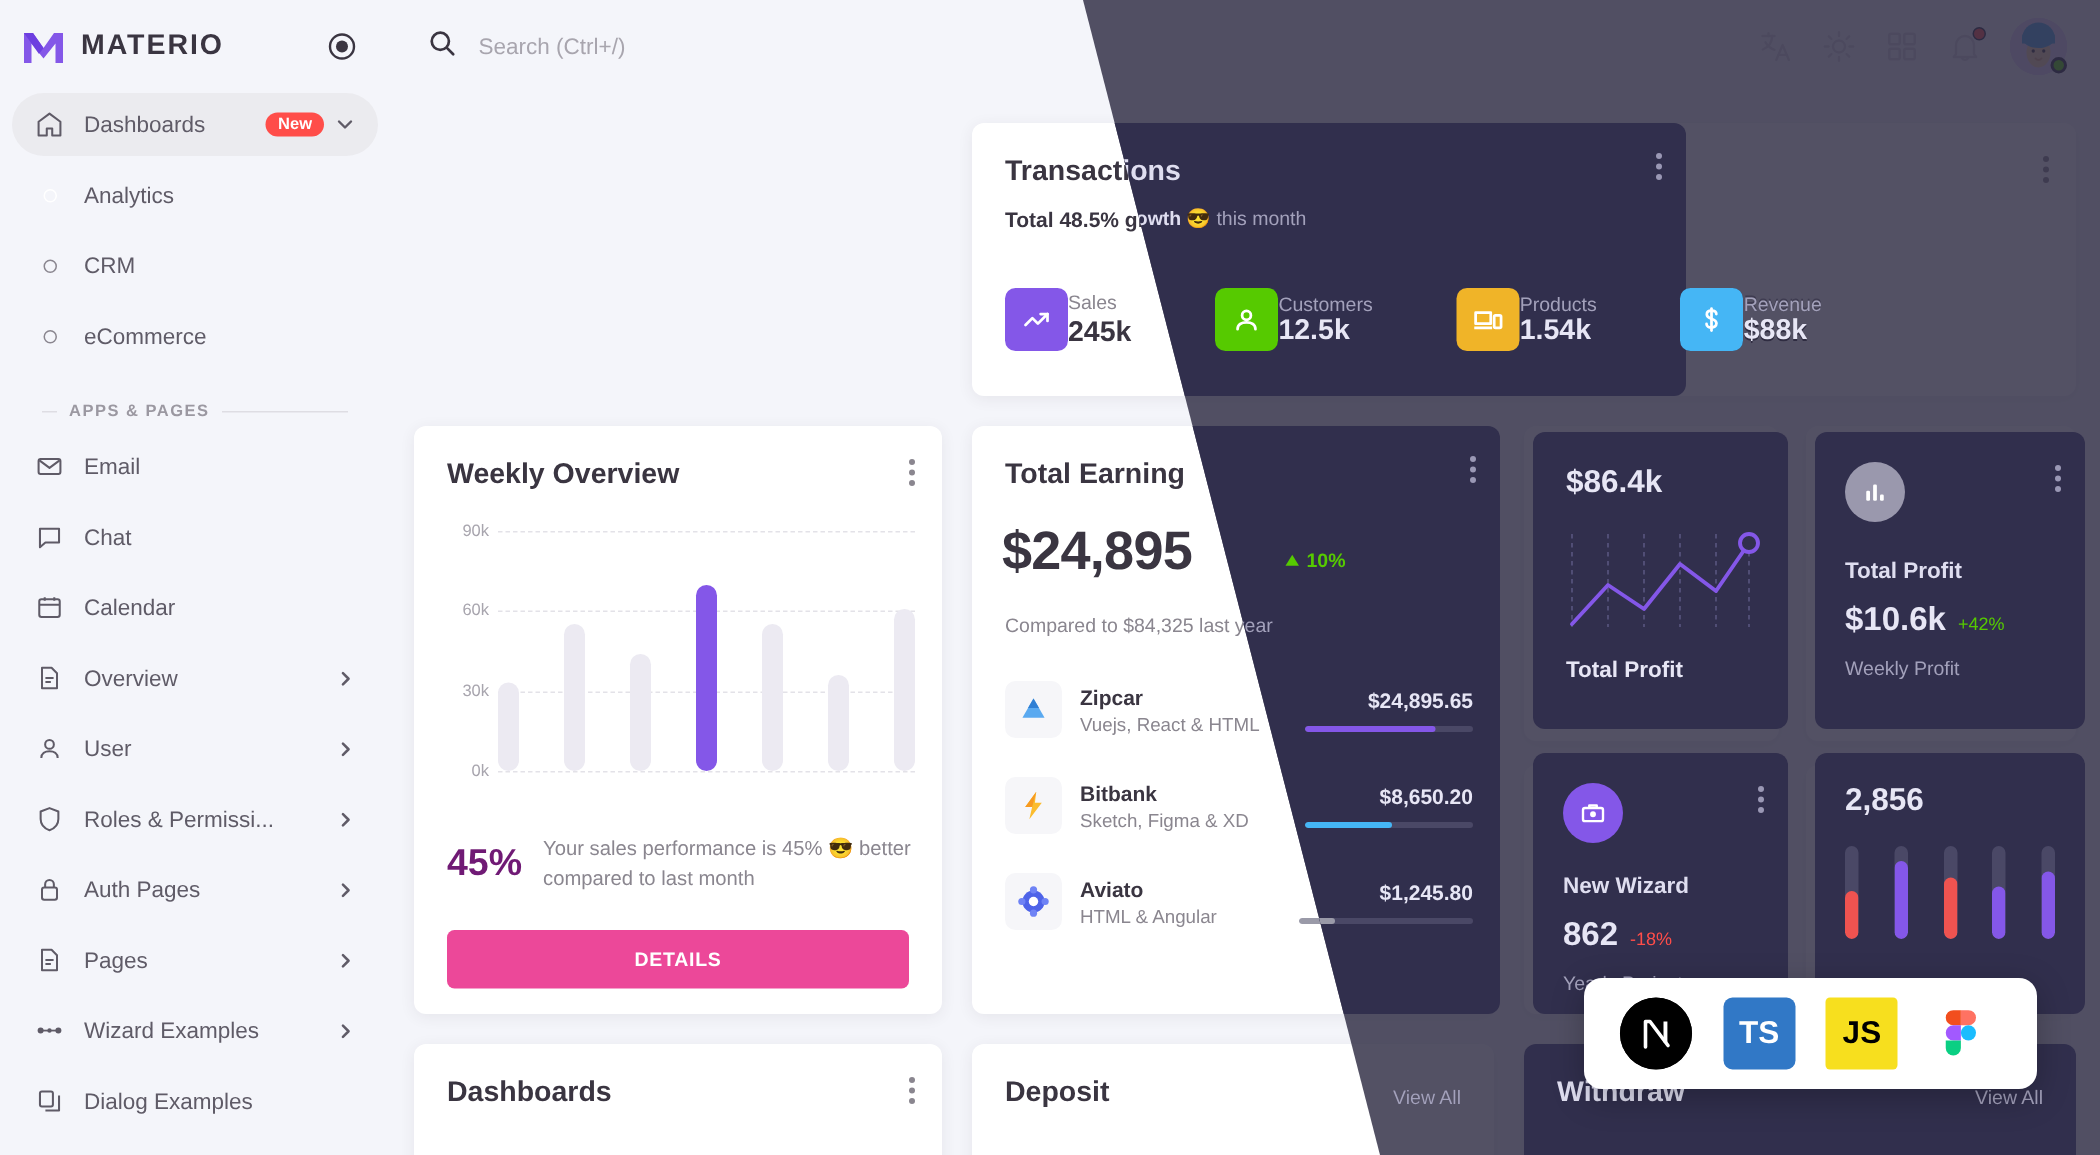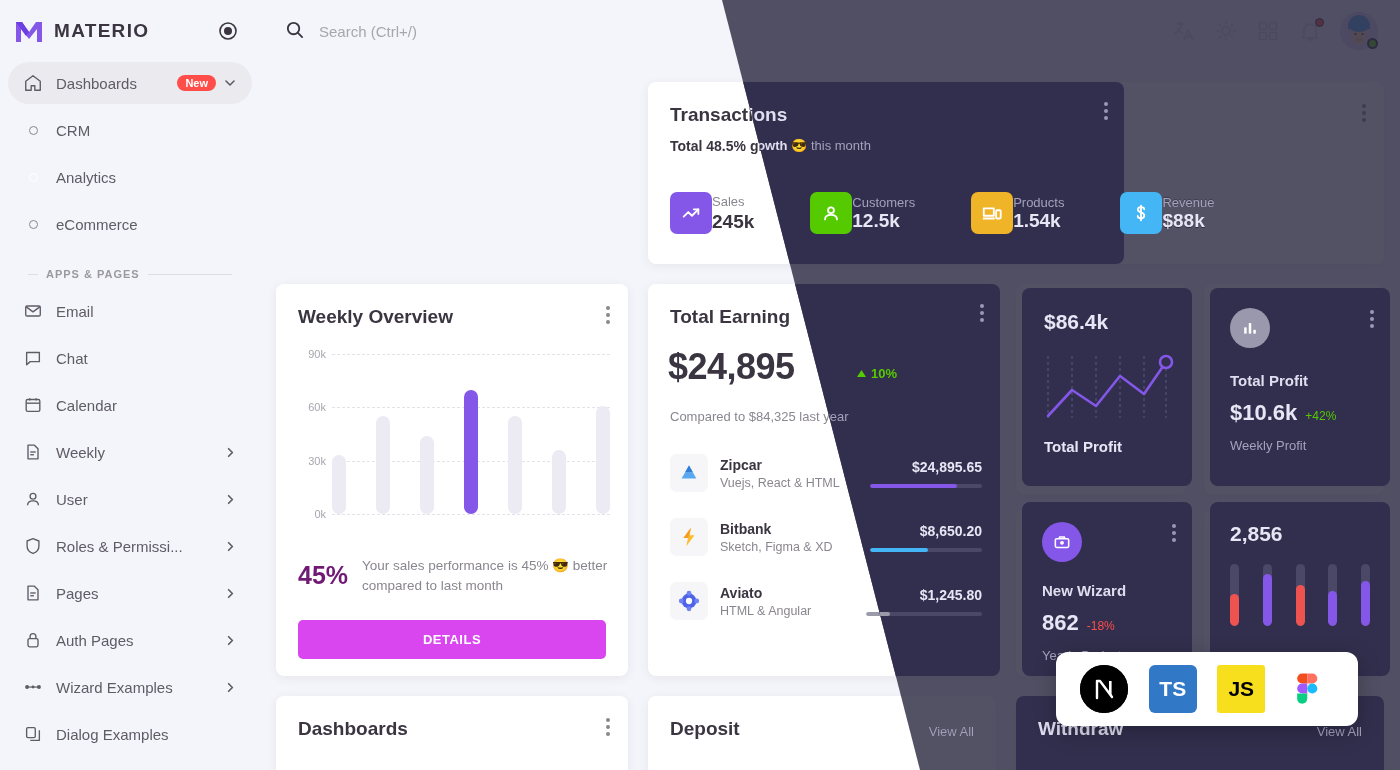--- a/index.html
+++ b/index.html
@@ -141,21 +141,21 @@
   .wk-grid { position: absolute; left: 0; right: 0; border-top: 1px dashed #e3e2e8; }
   .wk-bars { position: absolute; left: 0; right: 0; bottom: 0; height: 160px;
              display: flex; align-items: flex-end; justify-content: space-between; }
   .wk-bar { width: 14px; border-radius: 7px; background: #eceaf2; }
   .wk-bar.hl { background: #8457e8; }
   .wk-foot { position: absolute; left: 22px; top: 272px; display: flex; align-items: center; gap: 14px; width: 310px; }
   .wk-pct { font-size: 25px; font-weight: 600; color: #701a75; }
   .wk-note { font-size: 13.5px; color: #8a868f; line-height: 1.45; }
   .wk-btn {
     position: absolute; left: 22px; top: 336px; width: 308px;
-    background: #d946ef; color: #fff; border: none; border-radius: 5px;
+    background: #ec4899; color: #fff; border: none; border-radius: 5px;
     padding: 12px 0; font-size: 13px; font-weight: 600; letter-spacing: .5px; cursor: pointer;
     font-family: "Liberation Sans", sans-serif;
   }
 
   
   #earning { left: 388px; top: 222px; width: 348px; height: 392px; }
   .te-title { position: absolute; left: 22px; top: 22px; font-size: 19px; font-weight: 600; color: #3a3541; }
   .te-amount { position: absolute; left: 20px; top: 62px; font-size: 36px; font-weight: 600; color: #3a3541; letter-spacing: -.5px; }
   .te-growth { position: absolute; left: 208px; top: 82px; font-size: 13px; font-weight: 600; color: #56ca00; display: flex; align-items: center; gap: 4px; }
   .te-cmp { position: absolute; left: 22px; top: 125px; font-size: 13px; color: #8a868f; }
@@ -249,31 +249,31 @@
         </span>
         <span class="nav-label">Dashboards</span>
         <span class="nav-badge">New</span>
         <span class="nav-chevron">
           <svg viewBox="0 0 16 16" width="16" height="16" fill="none" stroke="#5f5b67" stroke-width="1.6" stroke-linecap="round" stroke-linejoin="round">
             <path d="M4 6 L8 10 L12 6"></path>
           </svg>
         </span>
       </div>
 
+      <div class="sub-item active">
+        <span class="sub-dot">
+            <i></i>
+          </span>
+        <span>Analytics</span>
+      </div>
       <div class="sub-item">
         <span class="sub-dot">
             <i></i>
           </span>
         <span>CRM</span>
-      </div>
-      <div class="sub-item active">
-        <span class="sub-dot">
-            <i></i>
-          </span>
-        <span>Analytics</span>
       </div>
       <div class="sub-item">
         <span class="sub-dot">
             <i></i>
           </span>
         <span>eCommerce</span>
       </div>
 
       <div class="section-head">
         <span class="rule left"></span>
@@ -313,21 +313,21 @@
       </div>
 
       <div class="nav-item">
         <span class="nav-icon">
           <svg viewBox="0 0 22 22" width="20" height="20" fill="none" stroke="#5f5b67" stroke-width="1.5" stroke-linejoin="round">
             <path d="M5.5 3.5 H12.5 L16.5 7.5 V18.5 H5.5 Z"></path>
               <path d="M8 11 H14"></path>
               <path d="M8 14 H12"></path>
           </svg>
         </span>
-        <span class="nav-label">Weekly</span>
+        <span class="nav-label">Overview</span>
         <span class="nav-chevron">
           <svg viewBox="0 0 16 16" width="15" height="15" fill="none" stroke="#5f5b67" stroke-width="1.8" stroke-linecap="round" stroke-linejoin="round">
               <path d="M6 4 L10 8 L6 12"></path>
             </svg>
         </span>
       </div>
 
       <div class="nav-item">
         <span class="nav-icon">
           <svg viewBox="0 0 22 22" width="20" height="20" fill="none" stroke="#5f5b67" stroke-width="1.5" stroke-linejoin="round">
@@ -353,41 +353,41 @@
         <span class="nav-chevron">
           <svg viewBox="0 0 16 16" width="15" height="15" fill="none" stroke="#5f5b67" stroke-width="1.8" stroke-linecap="round" stroke-linejoin="round">
               <path d="M6 4 L10 8 L6 12"></path>
             </svg>
         </span>
       </div>
 
       <div class="nav-item">
         <span class="nav-icon">
           <svg viewBox="0 0 22 22" width="20" height="20" fill="none" stroke="#5f5b67" stroke-width="1.5" stroke-linejoin="round">
+            <rect x="5.5" y="9.5" width="11" height="9" rx="1.6"></rect>
+              <path d="M7.8 9.5 V7.2 A3.2 3.2 0 0 1 14.2 7.2 V9.5"></path>
+          </svg>
+        </span>
+        <span class="nav-label">Auth Pages</span>
+        <span class="nav-chevron">
+          <svg viewBox="0 0 16 16" width="15" height="15" fill="none" stroke="#5f5b67" stroke-width="1.8" stroke-linecap="round" stroke-linejoin="round">
+              <path d="M6 4 L10 8 L6 12"></path>
+            </svg>
+        </span>
+      </div>
+
+      <div class="nav-item">
+        <span class="nav-icon">
+          <svg viewBox="0 0 22 22" width="20" height="20" fill="none" stroke="#5f5b67" stroke-width="1.5" stroke-linejoin="round">
             <path d="M5.5 3.5 H12.5 L16.5 7.5 V18.5 H5.5 Z"></path>
               <path d="M8 11 H14"></path>
               <path d="M8 14 H12"></path>
           </svg>
         </span>
         <span class="nav-label">Pages</span>
-        <span class="nav-chevron">
-          <svg viewBox="0 0 16 16" width="15" height="15" fill="none" stroke="#5f5b67" stroke-width="1.8" stroke-linecap="round" stroke-linejoin="round">
-              <path d="M6 4 L10 8 L6 12"></path>
-            </svg>
-        </span>
-      </div>
-
-      <div class="nav-item">
-        <span class="nav-icon">
-          <svg viewBox="0 0 22 22" width="20" height="20" fill="none" stroke="#5f5b67" stroke-width="1.5" stroke-linejoin="round">
-            <rect x="5.5" y="9.5" width="11" height="9" rx="1.6"></rect>
-              <path d="M7.8 9.5 V7.2 A3.2 3.2 0 0 1 14.2 7.2 V9.5"></path>
-          </svg>
-        </span>
-        <span class="nav-label">Auth Pages</span>
         <span class="nav-chevron">
           <svg viewBox="0 0 16 16" width="15" height="15" fill="none" stroke="#5f5b67" stroke-width="1.8" stroke-linecap="round" stroke-linejoin="round">
               <path d="M6 4 L10 8 L6 12"></path>
             </svg>
         </span>
       </div>
 
       <div class="nav-item">
         <span class="nav-icon">
           <svg viewBox="0 0 22 22" width="20" height="20" fill="#5f5b67">

